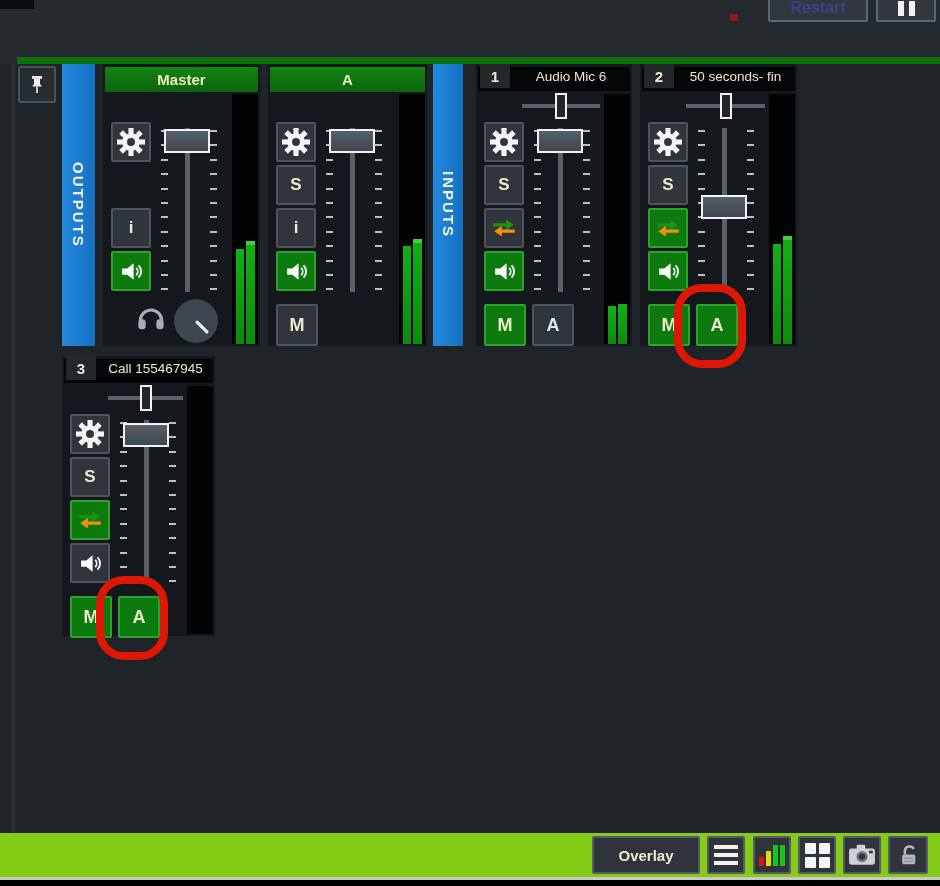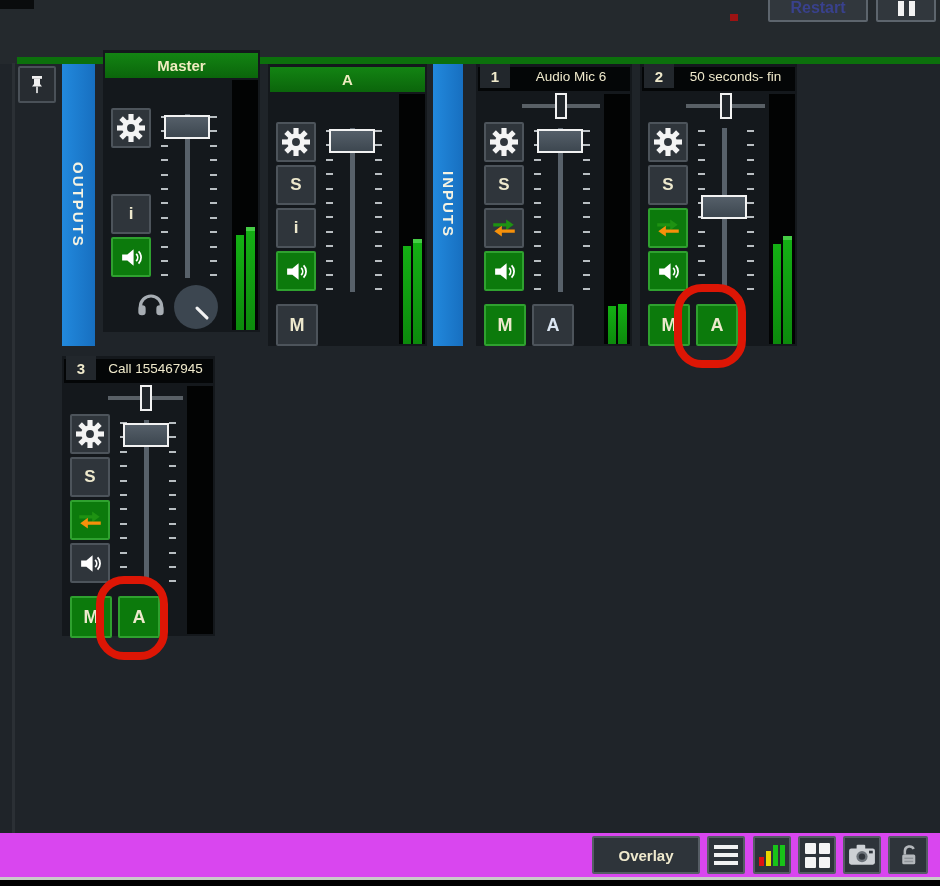--- a/index.html
+++ b/index.html
@@ -67,21 +67,21 @@
   .meter{position:absolute;right:2px;top:30px;bottom:2px;width:26px;background:#020303;}
   .meter .bar{position:absolute;bottom:0;background:linear-gradient(#14b014,#0c8a0c);}
   .meter .bar.l{left:4px;width:8px;}
   .meter .bar.r{left:14px;width:9px;}
   .meter .tip{position:absolute;left:0;top:0;width:100%;height:4px;background:#45cc45;}
   .knob{position:absolute;border-radius:50%;}
   .ring{position:absolute;box-sizing:border-box;border:8px solid #dd1605;
         border-radius:28px;z-index:10;pointer-events:none;}
 
   
-  .toolbar{left:0;top:833px;width:940px;height:44px;background:#d946ef;}
+  .toolbar{left:0;top:833px;width:940px;height:44px;background:#84cc16;}
   .tb-btn{position:absolute;top:3px;height:38px;box-sizing:border-box;
           background:#2e343a;border:2px solid #555d64;border-radius:2px;
           display:flex;align-items:center;justify-content:center;}
   .overlay-btn{left:592px;width:108px;color:#efe9cd;font-weight:bold;font-size:15px;}
   .menu-lines{display:flex;flex-direction:column;gap:4px;}
   .menu-lines div{width:24px;height:4px;background:#f2f2f2;}
   .meterbars{display:flex;align-items:flex-end;gap:2px;height:22px;}
   .gridsq{display:grid;grid-template-columns:11px 11px;grid-template-rows:11px 11px;gap:3px;}
   .gridsq div{background:#f5f5f5;border-radius:1px;}
   .win-line{left:0;top:877px;width:940px;height:3px;background:#c9c9c9;}
@@ -118,21 +118,21 @@
   </div>
 
   <div class="abs group-bar" style="left:62px;top:64px;width:33px;height:282px;">
     <span>OUTPUTS</span>
   </div>
   <div class="abs group-bar" style="left:433px;top:64px;width:30px;height:282px;">
     <span>INPUTS</span>
   </div>
 
   <div id="channels">
-      <div class="abs strip" style="left: 103px; top: 50px; width: 157px; height: 282px;">
+      <div class="abs strip" style="left: 103px; top: 64px; width: 157px; height: 282px;">
         <div class="ch-header">Master</div>
         <div class="sq-btn" style="top: 58px;">
           <svg viewBox="-12 -12 24 24" width="28" height="28">
             <g fill="#f4f4f4">
               <rect x="-2.2" y="-12" width="4.4" height="6" transform="rotate(0)"></rect>
               <rect x="-2.2" y="-12" width="4.4" height="6" transform="rotate(45)"></rect>
               <rect x="-2.2" y="-12" width="4.4" height="6" transform="rotate(90)"></rect>
               <rect x="-2.2" y="-12" width="4.4" height="6" transform="rotate(135)"></rect>
               <rect x="-2.2" y="-12" width="4.4" height="6" transform="rotate(180)"></rect>
               <rect x="-2.2" y="-12" width="4.4" height="6" transform="rotate(225)"></rect>

